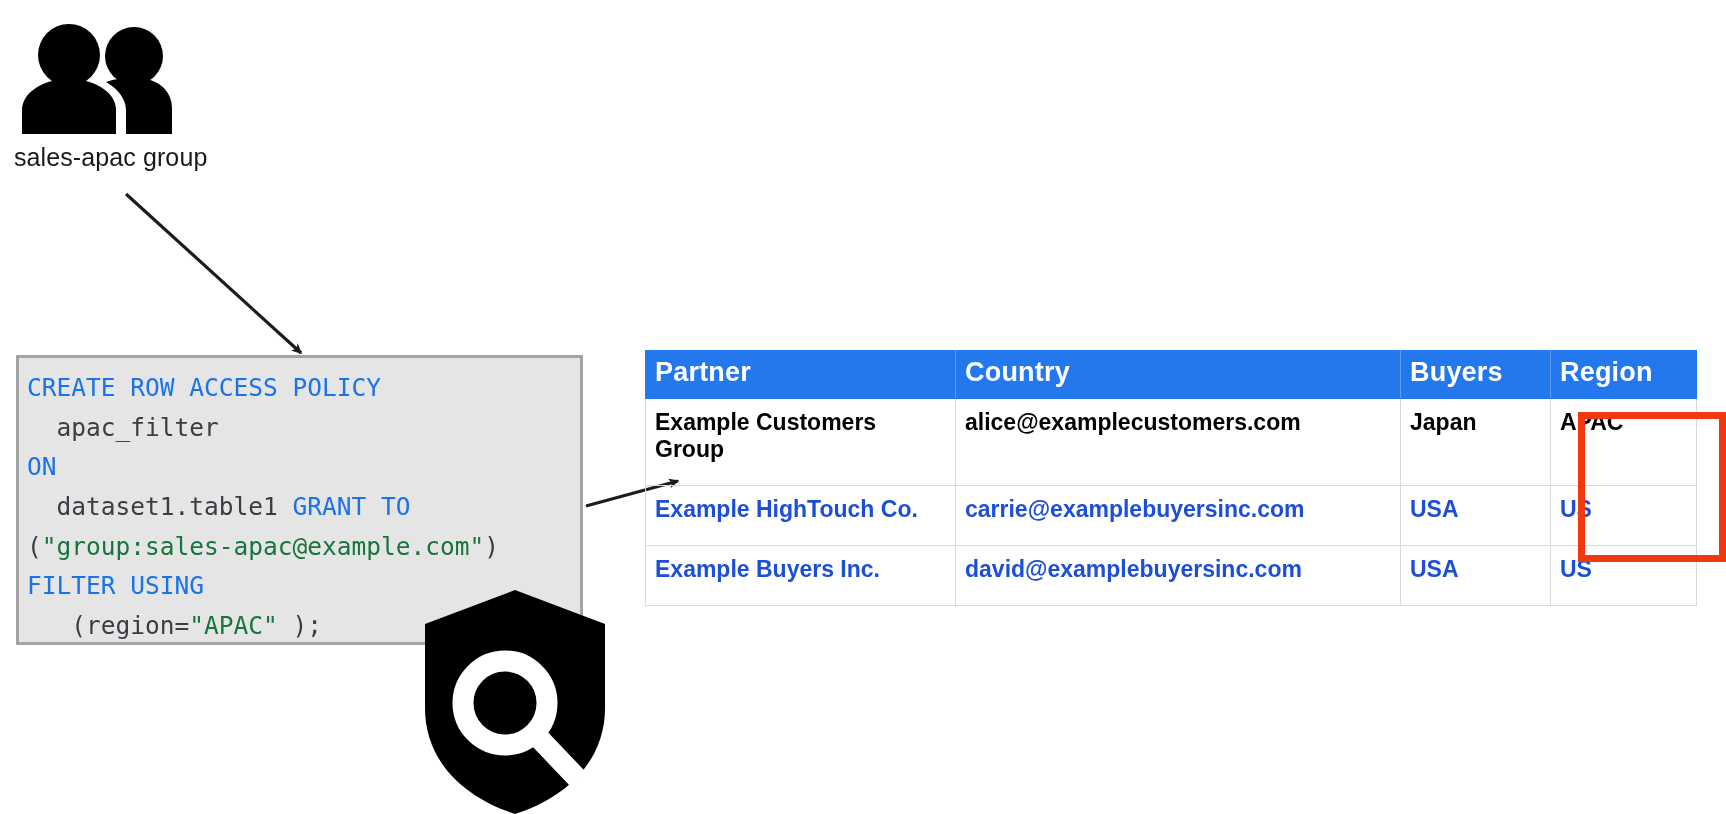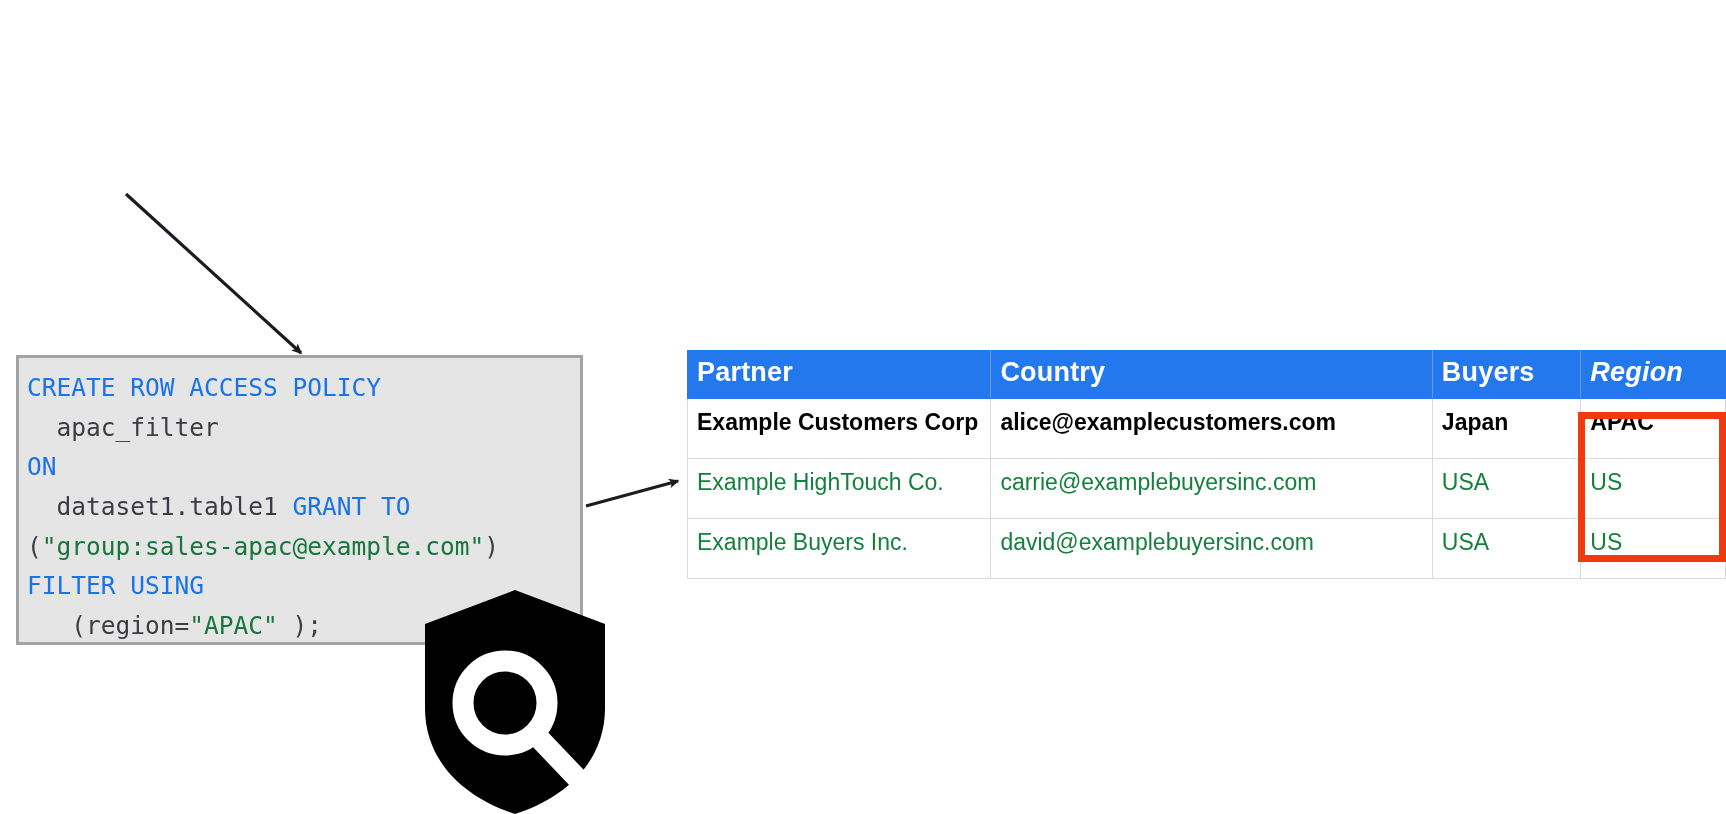--- a/index.html
+++ b/index.html
@@ -77,21 +77,21 @@
     position: absolute;
     left: 425px;
     top: 590px;
     width: 180px;
     height: 224px;
   }
 
   
   #partner-table {
     position: absolute;
-    left: 687px;
+    left: 645px;
     top: 350px;
     border-collapse: collapse;
     table-layout: fixed;
     font-size: 23px;
   }
   #partner-table th,
   #partner-table td {
     text-align: left;
     vertical-align: top;
     padding: 10px 8px 22px 9px;
@@ -102,54 +102,63 @@
     background: #2378ee;
     color: #ffffff;
     font-weight: bold;
     font-size: 27px;
     padding: 6px 8px 10px 9px;
     border: 1px solid #2378ee;
     border-right-color: #5f9bf2;
     letter-spacing: 0.2px;
     white-space: nowrap;
   }
-  #partner-table thead th:last-child { border-right-color: #2378ee; font-style: italic; }
+  #partner-table thead th:last-child { border-right-color: #2378ee; }
 
   .col-partner { width: 310px; }
   .col-contact { width: 445px; }
   .col-country { width: 150px; }
   .col-region  { width: 146px; }
 
   .row-active td {
     font-weight: bold;
     color: #000000;
   }
   .row-dim td {
-    font-weight: normal;
-    color: #15803d;
+    font-weight: bold;
+    color: #1d4ed8;
   }
   .row-dim td { border-color: #e9ecef; }
 
   
   #region-highlight {
     position: absolute;
     left: 1578px;
     top: 412px;
     width: 148px;
     height: 150px;
     border: 7px solid #f0390e;
     box-sizing: border-box;
     pointer-events: none;
   }
 </style>
 </head>
 <body>
 
 <div class="canvas">
 
+  <div id="group-block">
+    <svg id="group-icon" width="150" height="113" viewBox="0 0 150 113" xmlns="http://www.w3.org/2000/svg">
+      <circle cx="47" cy="33" r="31" fill="#000000"></circle>
+      <circle cx="112" cy="34" r="29" fill="#000000"></circle>
+      <path d="M0 112 L0 88 C0 70 22 57 47 57 C72 57 94 70 94 88 L94 112 Z" fill="#000000"></path>
+      <path d="M84 60 C92 57 102 55.5 112 55.5 C135 55.5 150 68 150 86 L150 112 L104 112 L104 88 C104 77 96 67 84 60 Z" fill="#000000"></path>
+    </svg>
+    <div id="group-label">sales-apac group</div>
+  </div>
 
   <svg id="arrows" viewBox="0 0 1726 814" xmlns="http://www.w3.org/2000/svg">
     <defs>
       <marker id="ah" markerWidth="11" markerHeight="11" refX="9" refY="5.5" orient="auto" markerUnits="userSpaceOnUse">
         <path d="M0,0.6 L10.5,5.5 L0,10.4 L2.6,5.5 Z" fill="#1b1b22"></path>
       </marker>
     </defs>
     <line x1="126" y1="194" x2="301" y2="353" stroke="#1b1b22" stroke-width="3.2" marker-end="url(#ah)"></line>
     <line x1="586" y1="506" x2="678" y2="481" stroke="#1b1b22" stroke-width="3.2" marker-end="url(#ah)"></line>
   </svg>
@@ -182,21 +191,21 @@
     <thead>
       <tr>
         <th>Partner</th>
         <th>Country</th>
         <th>Buyers</th>
         <th>Region</th>
       </tr>
     </thead>
     <tbody>
       <tr class="row-active">
-        <td>Example Customers Corp</td>
+        <td>Example Customers Group</td>
         <td>alice@examplecustomers.com</td>
         <td>Japan</td>
         <td>APAC</td>
       </tr>
       <tr class="row-dim">
         <td>Example HighTouch Co.</td>
         <td>carrie@examplebuyersinc.com</td>
         <td>USA</td>
         <td>US</td>
       </tr>

